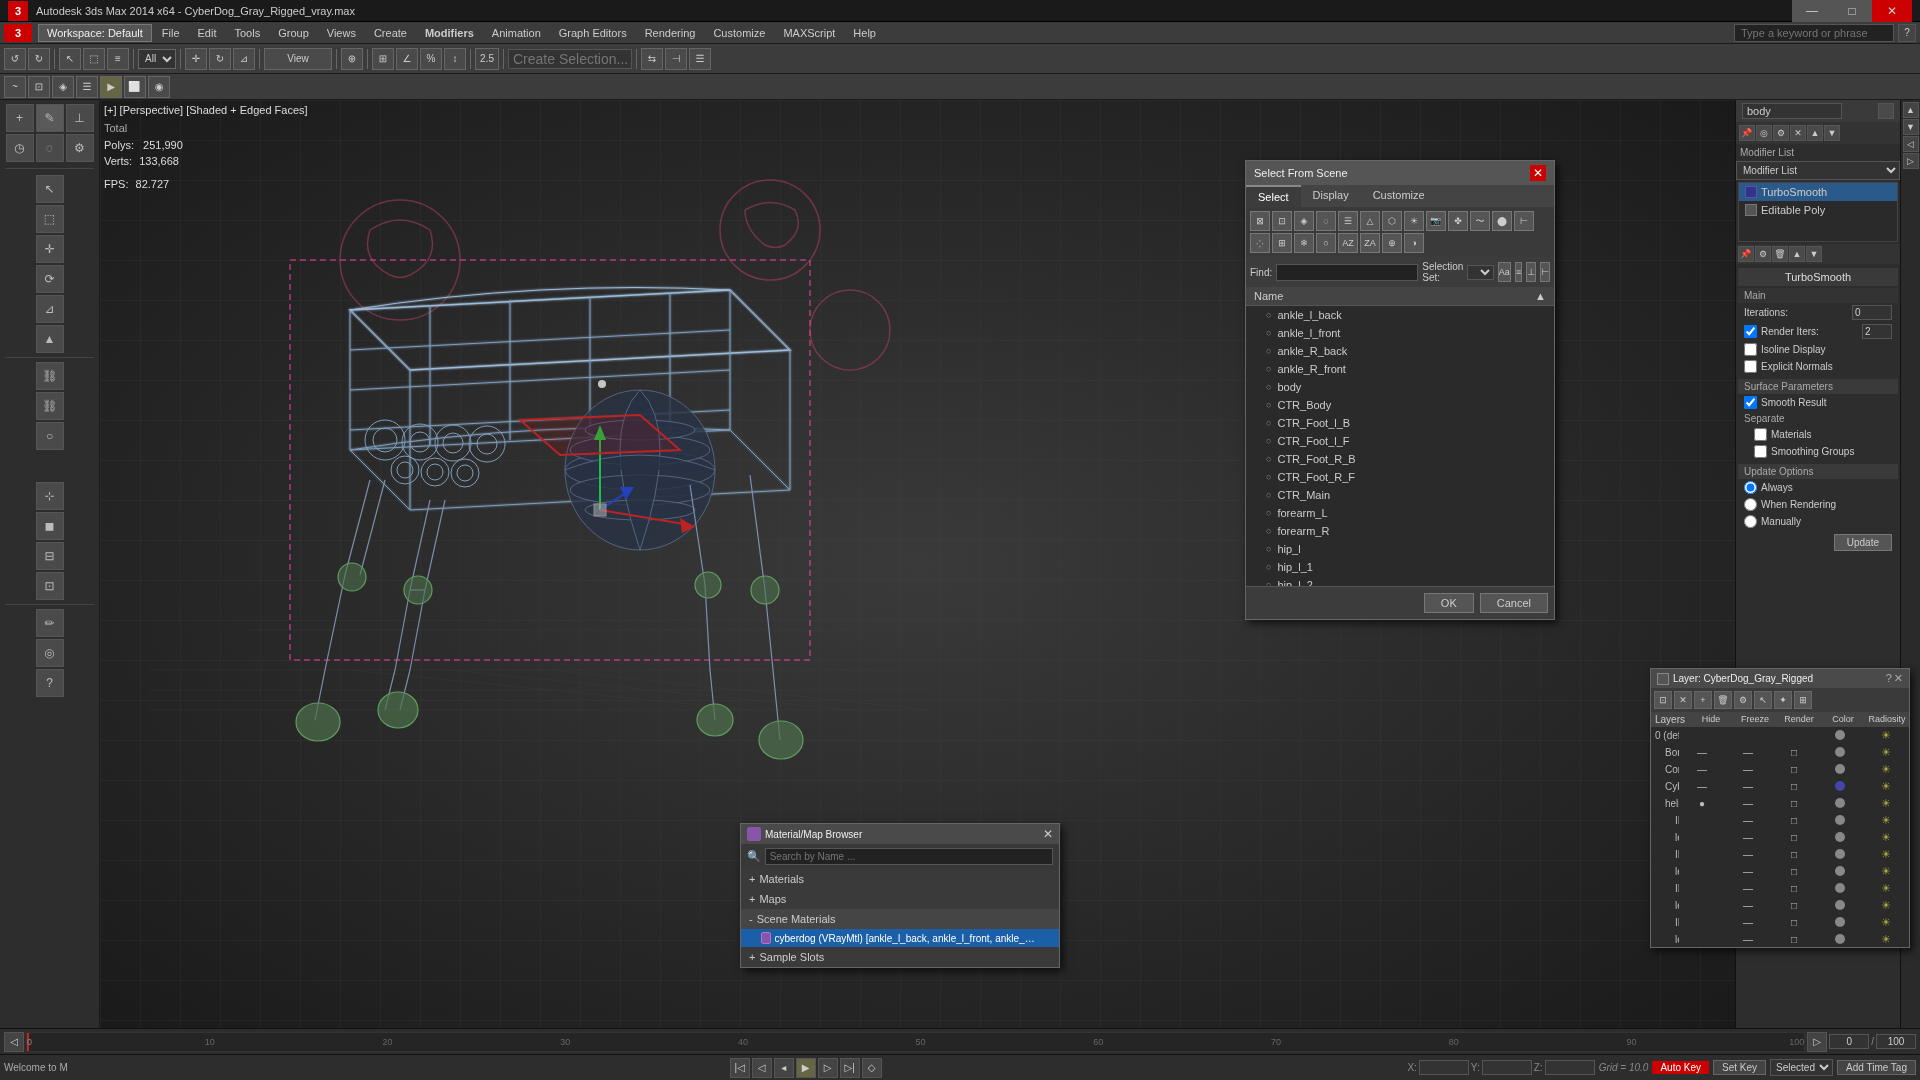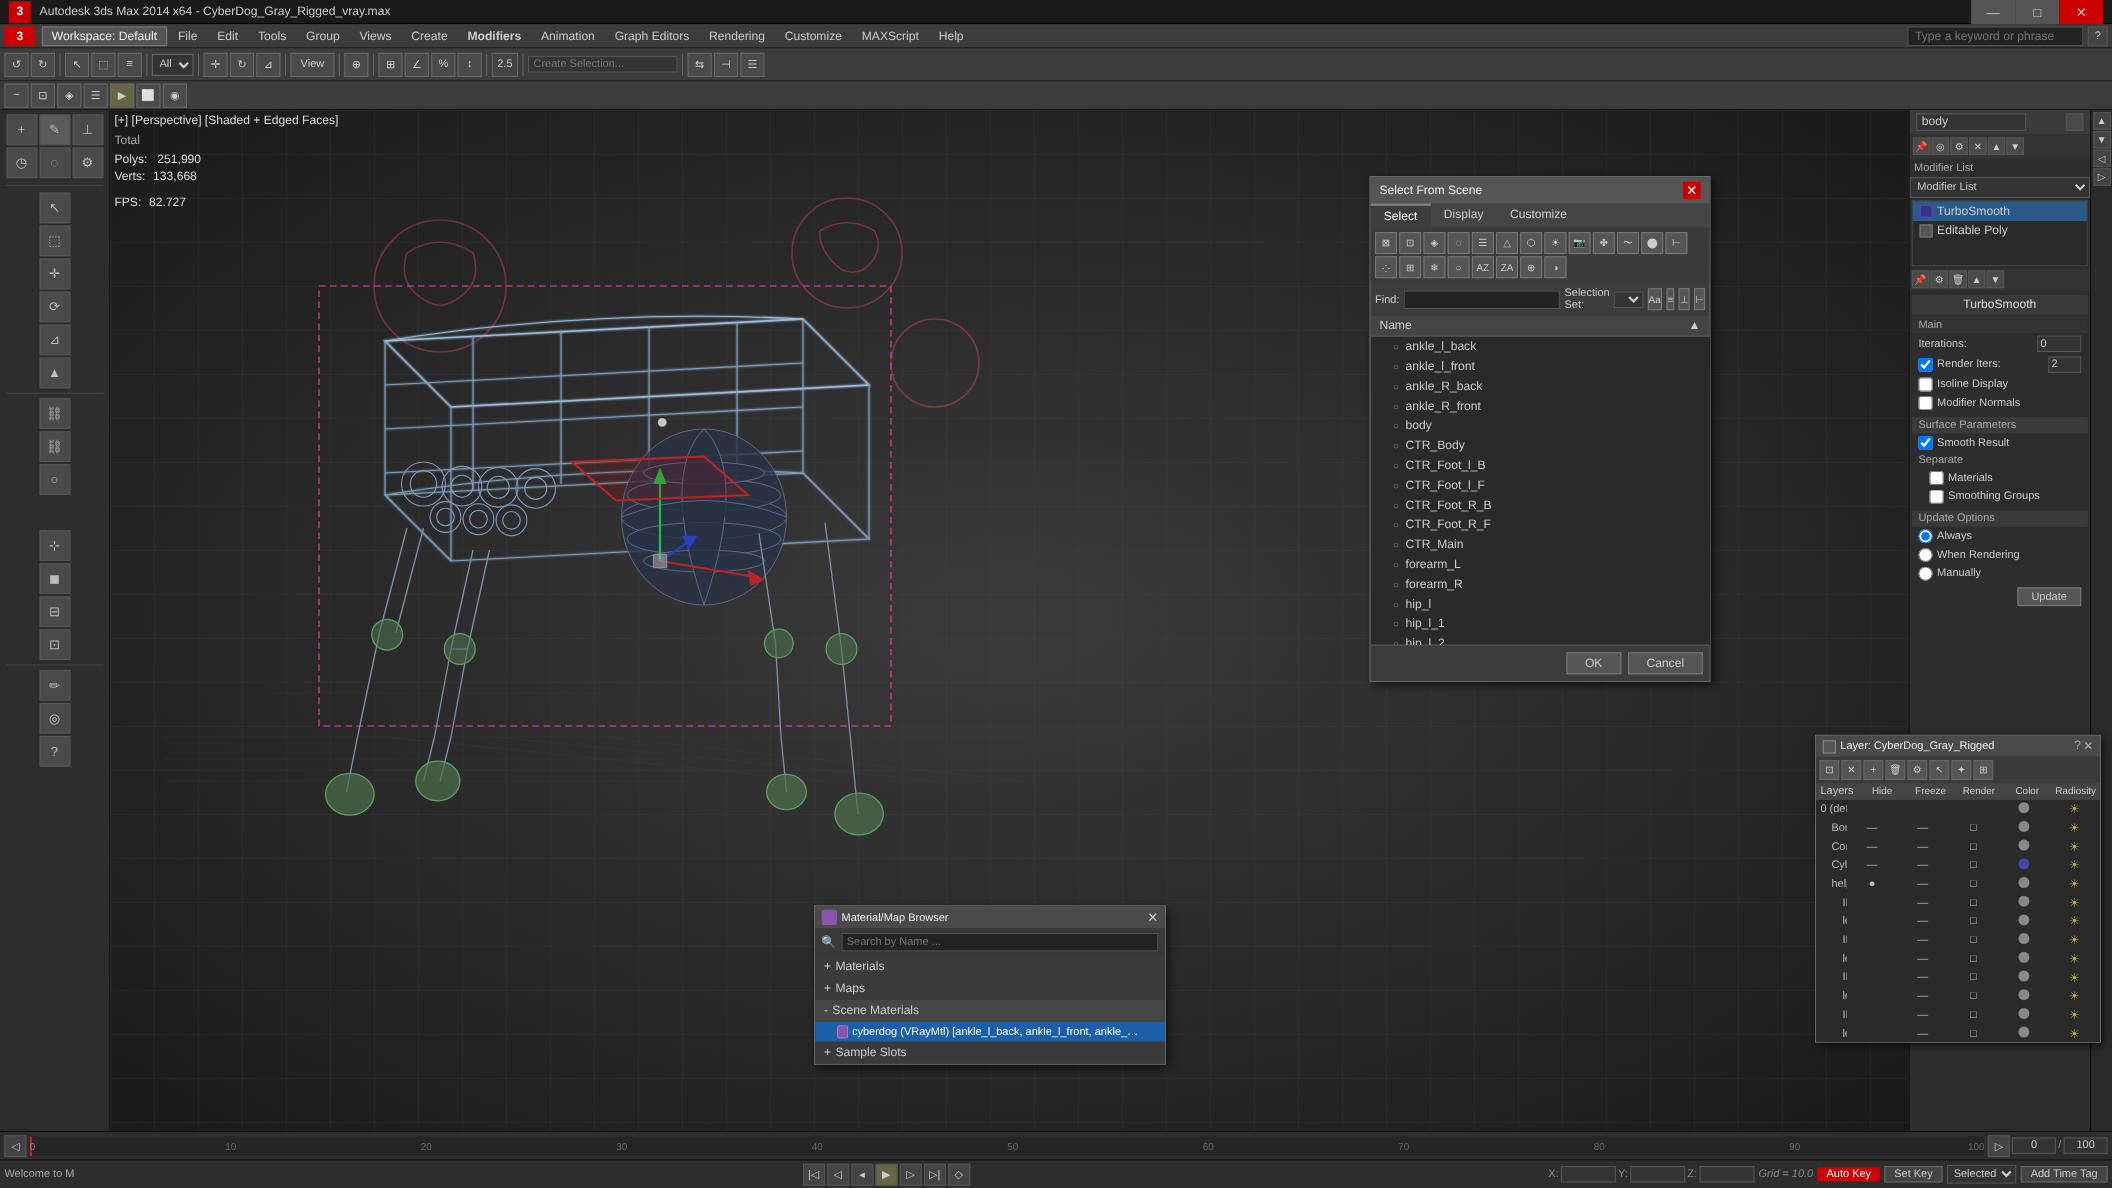--- a/index.html
+++ b/index.html
@@ -183,33 +183,33 @@
   <div class="toolbar-btn">↖</div>
   <div class="toolbar-btn">⬚</div>
   <div class="toolbar-btn">≡</div>
   <div class="toolbar-sep"></div>
   <select class="toolbar-select"><option>All</option></select>
   <div class="toolbar-sep"></div>
   <div class="toolbar-btn">✛</div>
   <div class="toolbar-btn">↻</div>
   <div class="toolbar-btn">⊿</div>
   <div class="toolbar-sep"></div>
-  <div class="toolbar-btn" style="width:40px;">View</div>
+  <div class="toolbar-btn" style="width:68px;">View</div>
   <div class="toolbar-sep"></div>
   <div class="toolbar-btn">⊕</div>
   <div class="toolbar-sep"></div>
   <div class="toolbar-btn">⊞</div>
   <div class="toolbar-btn">∠</div>
   <div class="toolbar-btn">%</div>
   <div class="toolbar-btn">↕</div>
   <div class="toolbar-sep"></div>
   <div style="width:24px;height:22px;background:#444;border:1px solid #666;display:flex;align-items:center;justify-content:center;font-size:10px;color:#ccc;">2.5</div>
   <div class="toolbar-sep"></div>
   <div style="display:flex;align-items:center;gap:2px;">
-    <input style="width: 136px; background: rgb(51, 51, 51); border: 1px solid rgb(85, 85, 85); color: rgb(204, 204, 204); padding: 1px 4px; font-size: 10px;" placeholder="Create Selection...">
+    <input style="width: 124px; background: rgb(51, 51, 51); border: 1px solid rgb(85, 85, 85); color: rgb(204, 204, 204); padding: 1px 4px; font-size: 14px;" placeholder="Create Selection...">
   </div>
   <div class="toolbar-sep"></div>
   <div class="toolbar-btn">⇆</div>
   <div class="toolbar-btn">⊣</div>
   <div class="toolbar-btn">☰</div>
 </div>
 
 <div id="toolbar2">
   <div class="toolbar-btn">~</div>
   <div class="toolbar-btn">⊡</div>
@@ -601,21 +601,21 @@
         <input type="checkbox" checked="" style="">
         <span>Render Iters:</span>
         <input type="text" class="mod-prop-input" value="2" style="width: 30px; margin-left: auto;">
       </div>
       <div class="mod-prop-check">
         <input type="checkbox" style="">
         <span>Isoline Display</span>
       </div>
       <div class="mod-prop-check">
         <input type="checkbox" style="">
-        <span>Modifier Normals</span>
+        <span>Explicit Normals</span>
       </div>
 
       <div style="background:#3a3a3a;padding:2px 6px;font-size:10px;color:#aaa;margin-top:4px;">Surface Parameters</div>
       <div class="mod-prop-check">
         <input type="checkbox" checked="" style="">
         <span>Smooth Result</span>
       </div>
       <div style="padding:2px 6px;font-size:10px;color:#aaa;">Separate</div>
       <div class="mod-prop-check" style="padding-left:16px;">
         <input type="checkbox" style="">

